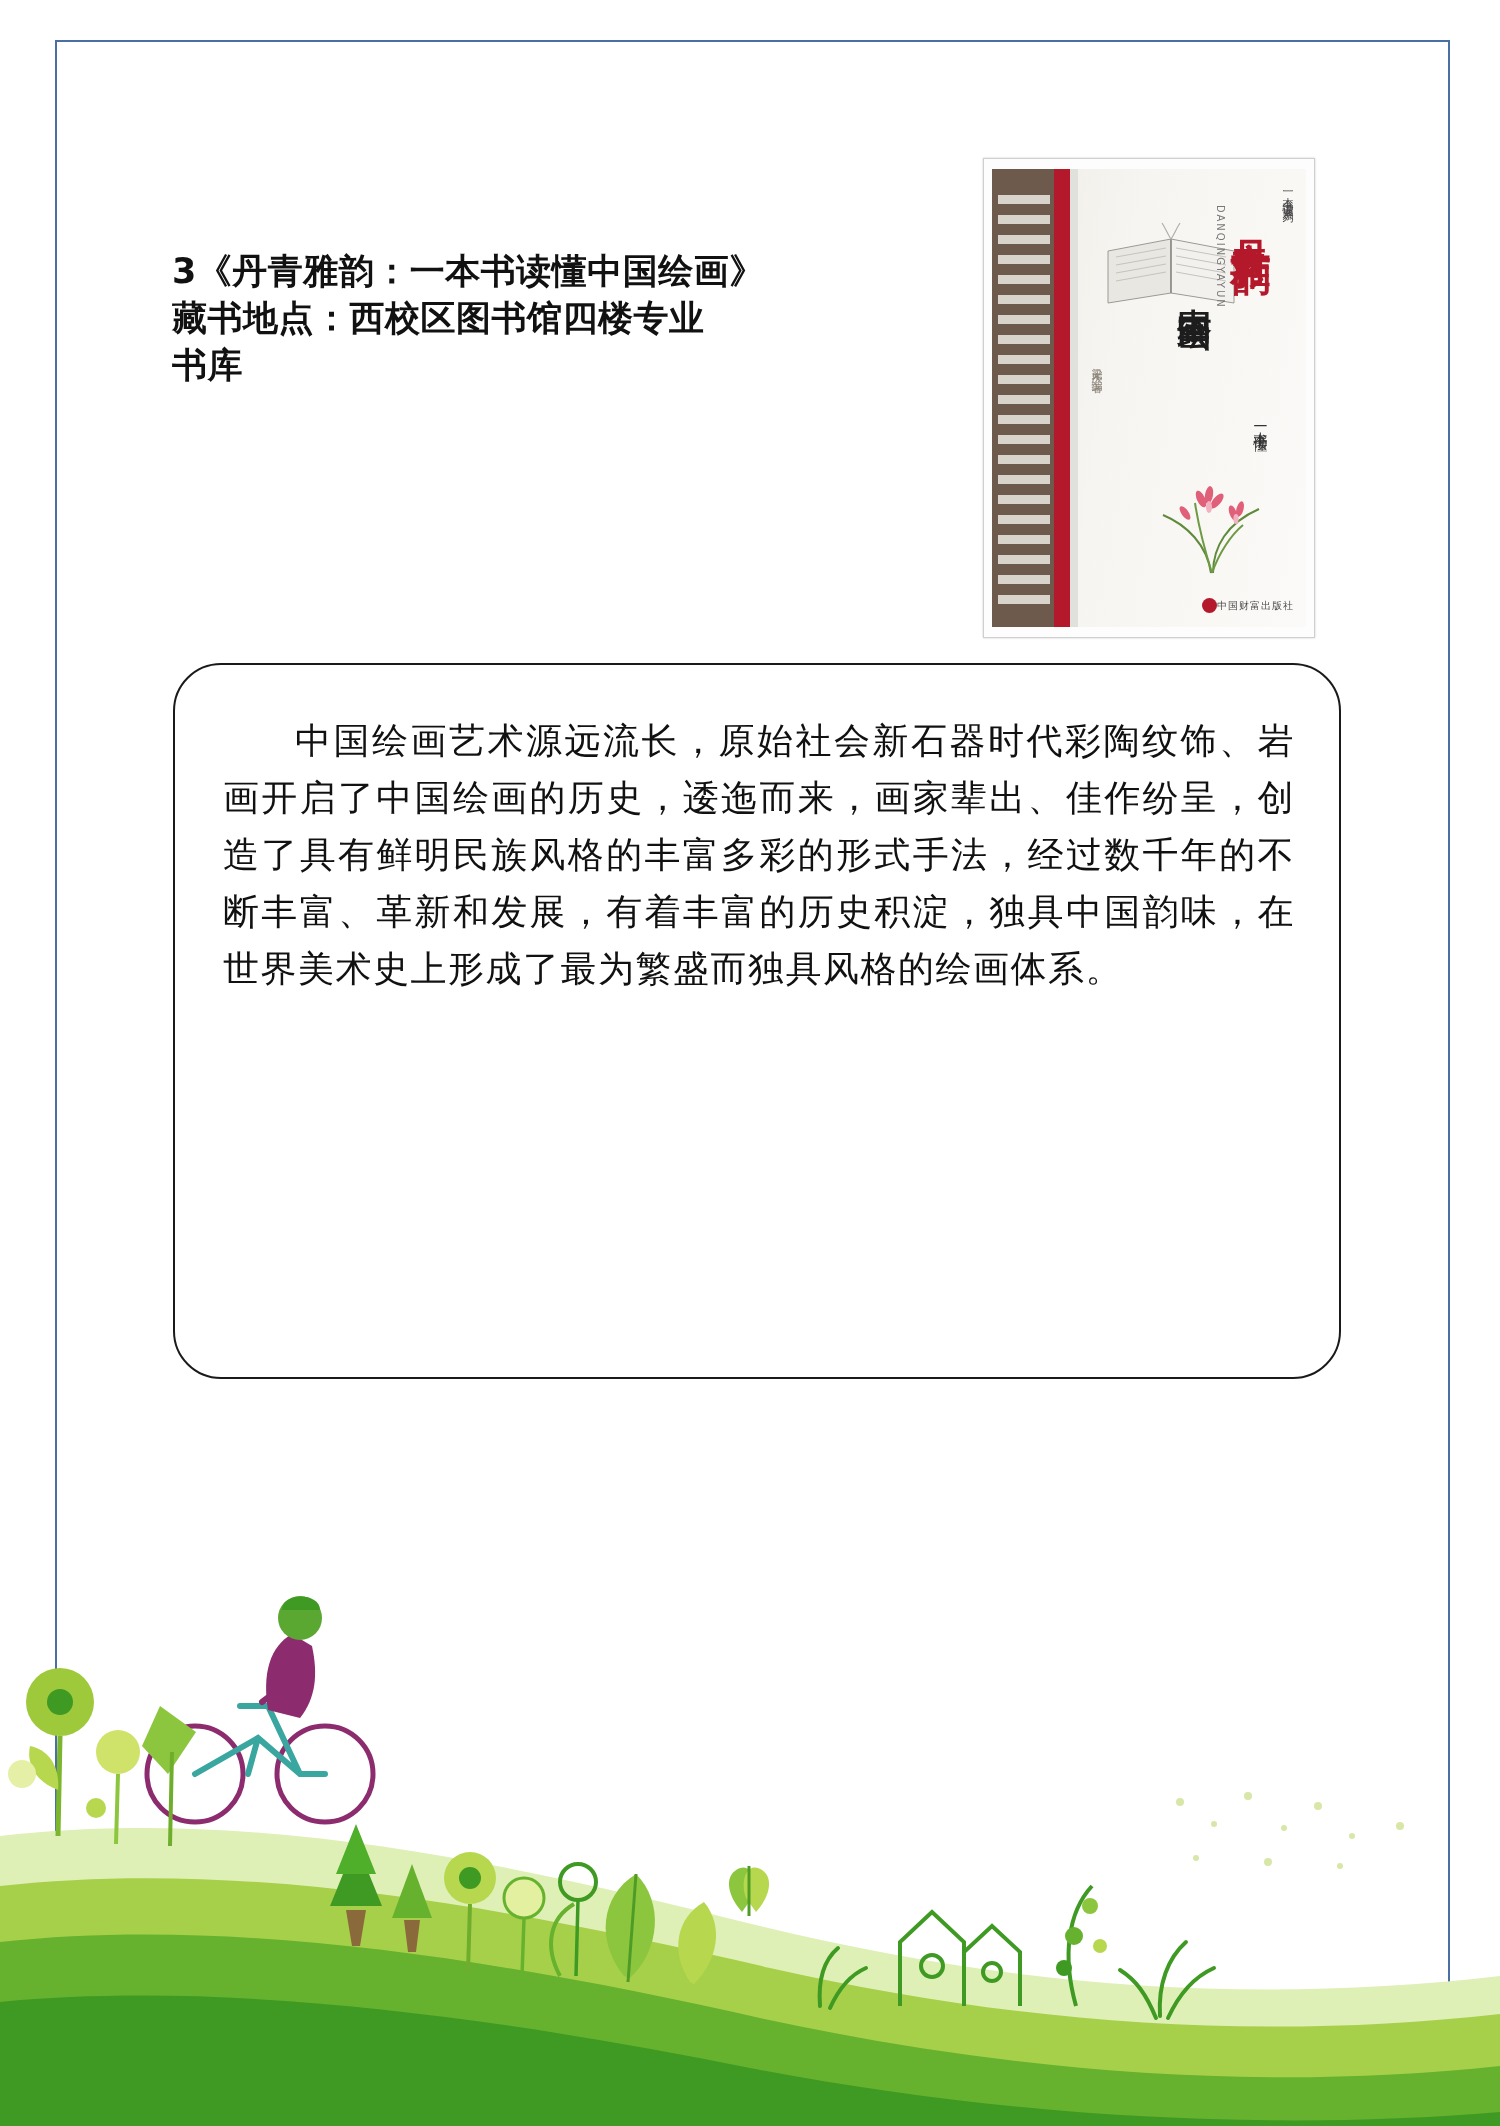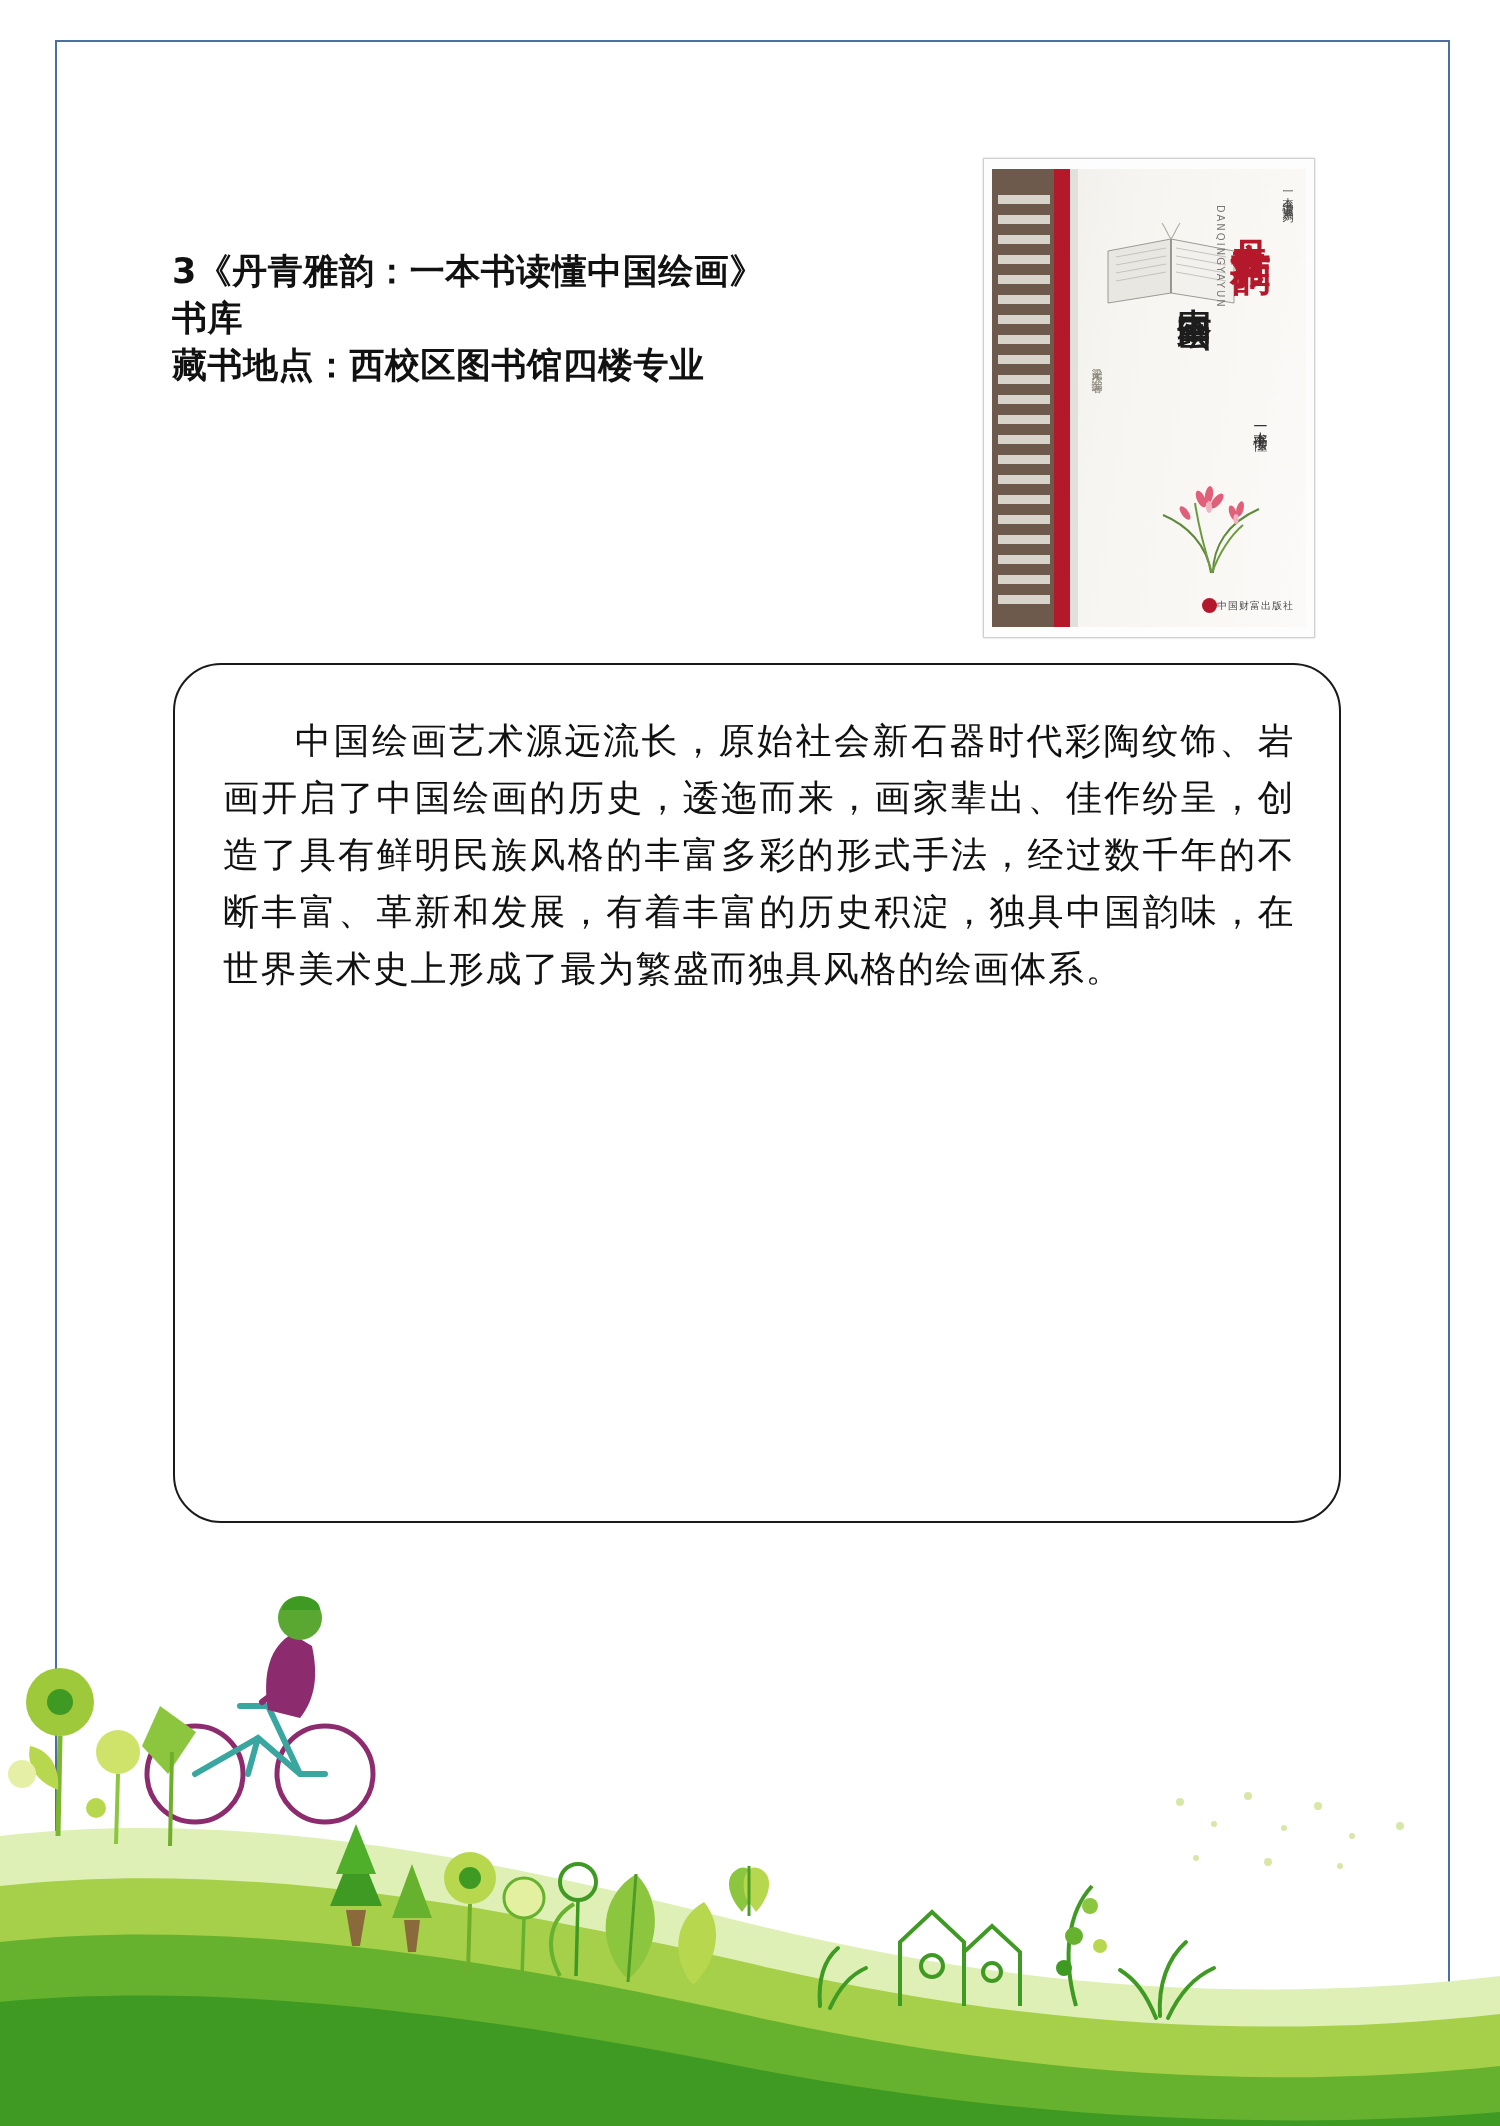--- a/index.html
+++ b/index.html
@@ -192,21 +192,21 @@
     width: 130px;
     height: 120px;
   }
 
   
   .text-card {
     position: absolute;
     left: 173px;
     top: 663px;
     width: 1168px;
-    height: 860px;
+    height: 716px;
     border: 2px solid #1a1a1a;
     border-radius: 48px;
     box-sizing: border-box;
     background: #ffffff;
   }
   .text-card-inner {
     padding: 48px 44px 0 48px;
   }
   .para {
     font-family: "DejaVu Serif", "Liberation Serif", serif;
@@ -231,22 +231,22 @@
 </style>
 </head>
 <body>
 
 <div class="page">
 
   <div class="outer-border"></div>
 
   <div class="info-block">
     <div class="info-line">3《丹青雅韵：一本书读懂中国绘画》</div>
+    <div class="info-line">藏书地点：西校区图书馆四楼专业</div>
     <div class="info-line">书库</div>
-    <div class="info-line">藏书地点：西校区图书馆四楼专业</div>
   </div>
 
   <div class="cover-photo">
     <div class="cover-inner">
 
       <div class="spine">
         <div class="spine-stripe" style="top:26px"></div>
         <div class="spine-stripe" style="top:46px"></div>
         <div class="spine-stripe" style="top:66px"></div>
         <div class="spine-stripe" style="top:86px"></div>

